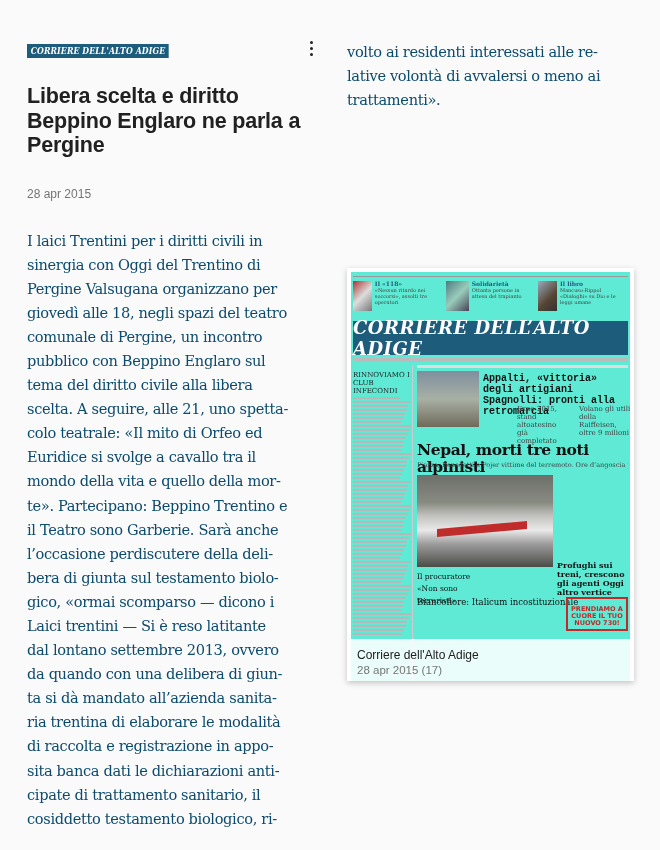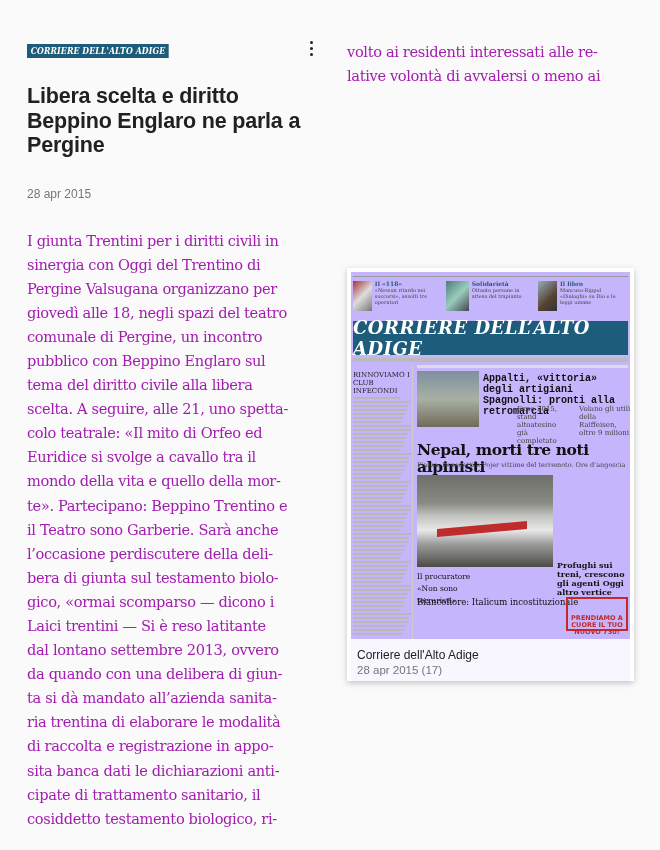--- a/index.html
+++ b/index.html
@@ -22,30 +22,30 @@
   .menu-btn span { width: 3px; height: 3px; background: #222; border-radius: 50%; display: block; }
 
   .headline {
     margin-top: 26px; font-family: "Liberation Sans", sans-serif; font-weight: bold;
     font-size: 21.5px; line-height: 24.5px; color: #212121; letter-spacing: -0.2px;
   }
   .date { margin-top: 29px; font-size: 12px; color: #757575; }
 
   .body-text {
     font-family: "DejaVu Serif", serif; font-size: 14.6px; line-height: 24.1px;
-    color: #a21caf; letter-spacing: -0.35px; white-space: nowrap;
+    color: #0c4a6e; letter-spacing: -0.35px; white-space: nowrap;
   }
   .col-left .body-text { margin-top: 28px; }
   .col-right .body-text { margin-top: 0; }
 
   .card {
     position: absolute; left: 347px; top: 268px; width: 287px; height: 413px;
     background: #fff; box-shadow: 0 2px 6px rgba(0,0,0,0.22); overflow: hidden; cursor: pointer;
   }
-  .paper { position: absolute; left: 4px; top: 4px; right: 4px; bottom: 0; background: #c4b5fd; }
+  .paper { position: absolute; left: 4px; top: 4px; right: 4px; bottom: 0; background: #5eead4; }
   .paper-topline { position: absolute; left: 2px; right: 2px; top: 2px; height: 3px; border-bottom: 1px solid #999; }
   .teaser-row { position: absolute; left: 2px; right: 2px; top: 9px; height: 37px; display: flex; gap: 3px; }
   .teaser { flex: 1; display: flex; gap: 3px; }
   .teaser .thumb { width: 36px; height: 30px; }
   .teaser .tt { font-family: "DejaVu Serif", serif; font-size: 5px; line-height: 6px; color: #444; }
   .teaser .tt b { color: #1d5c7a; font-size: 6px; display: block; }
   .masthead {
     position: absolute; left: 2px; right: 2px; top: 49px; height: 34px; background: #1d5c7a;
     color: #fff; display: flex; align-items: center; justify-content: center;
     font-family: "DejaVu Serif", serif; font-style: italic; font-weight: bold; font-size: 18px; letter-spacing: 0.5px;
@@ -60,39 +60,39 @@
   .h1 { font-family: "DejaVu Serif", serif; font-weight: bold; font-size: 10px; line-height: 11px; color: #111; }
   .nepal { font-family: "DejaVu Serif", serif; font-weight: bold; font-size: 15.5px; line-height: 17px; color: #111; letter-spacing: -0.4px; }
   .sub { font-family: "DejaVu Serif", serif; font-size: 6.5px; color: #444; }
   .train {
     position: absolute; left: 0; top: 182px; width: 136px; height: 92px;
     background: linear-gradient(180deg,#6d6f6a 0%, #888b82 30%, #c3c4c0 45%, #e9e9e9 60%, #9c9c9c 75%, #4b4b46 100%);
   }
   .train::after { content: ""; position: absolute; left: 20px; top: 50px; width: 90px; height: 8px; background: #c02b2b; transform: skewY(-5deg); }
   .ad {
     position: absolute; right: 0; top: 332px; width: 62px; height: 34px; border: 2px solid #c62828;
-    font-family: "DejaVu Sans", sans-serif; font-weight: bold; font-size: 6.5px; line-height: 7px; text-align: center; color: #c62828; padding-top: 16px;
+    font-family: "DejaVu Sans", sans-serif; font-weight: bold; font-size: 6.5px; line-height: 7px; text-align: center; color: #c62828; padding-top: 7px;
   }
 
   .caption {
     position: absolute; left: 0; right: 0; bottom: 0; height: 42px;
     background: rgba(255,255,255,0.88); padding: 9px 0 0 10px;
   }
   .caption .t { font-size: 12px; color: #212121; line-height: 15px; }
   .caption .d { font-size: 11.5px; color: #757575; line-height: 15px; }
 </style>
 </head>
 <body>
 
 <div class="col-left">
   <div class="source-logo">CORRIERE DELL'ALTO ADIGE</div>
   <h1 class="headline">Libera scelta e diritto Beppino Englaro ne parla a Pergine</h1>
   <div class="date">28 apr 2015</div>
   <div class="body-text" id="body-left">
-      <div>I giunta Trentini per i diritti civili in</div>
+      <div>I laici Trentini per i diritti civili in</div>
       <div>sinergia con Oggi del Trentino di</div>
       <div>Pergine Valsugana organizzano per</div>
       <div>giovedì alle 18, negli spazi del teatro</div>
       <div>comunale di Pergine, un incontro</div>
       <div>pubblico con Beppino Englaro sul</div>
       <div>tema del diritto civile alla libera</div>
       <div>scelta. A seguire, alle 21, uno spetta-</div>
       <div>colo teatrale: «Il mito di Orfeo ed</div>
       <div>Euridice si svolge a cavallo tra il</div>
       <div>mondo della vita e quello della mor-</div>
@@ -116,20 +116,21 @@
 <div class="menu-btn">
   <span></span>
   <span></span>
   <span></span>
 </div>
 
 <div class="col-right">
   <div class="body-text" id="body-right">
       <div>volto ai residenti interessati alle re-</div>
       <div>lative volontà di avvalersi o meno ai</div>
+      <div>trattamenti».</div>
     </div>
 </div>
 
 <div class="card">
   <div class="paper">
     <div class="paper-topline"></div>
     <div class="teaser-row">
       <div class="teaser">
         <div class="thumb" style="background:linear-gradient(135deg,#a33 0%,#ddd 50%,#777 100%);"></div>
         <div class="tt"><b>Il «118»</b><span>«Nessun ritardo nei soccorsi», assolti tre operatori</span></div>

